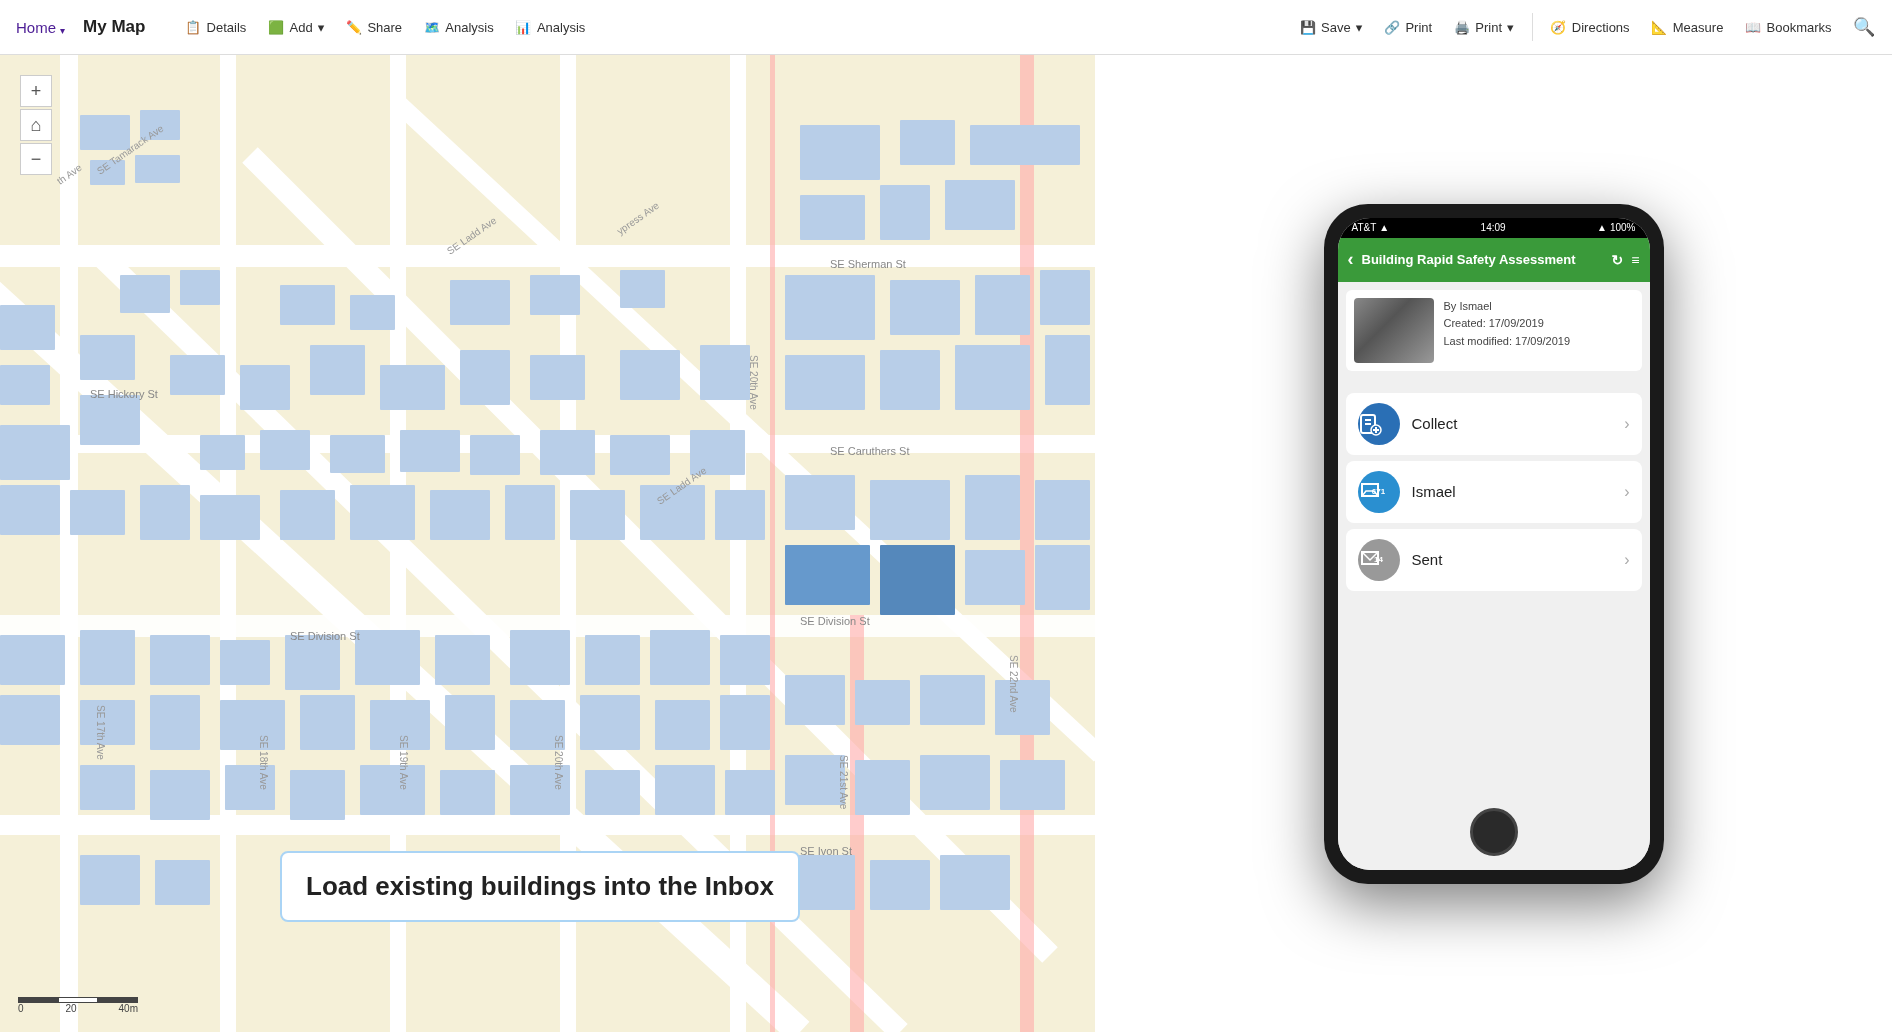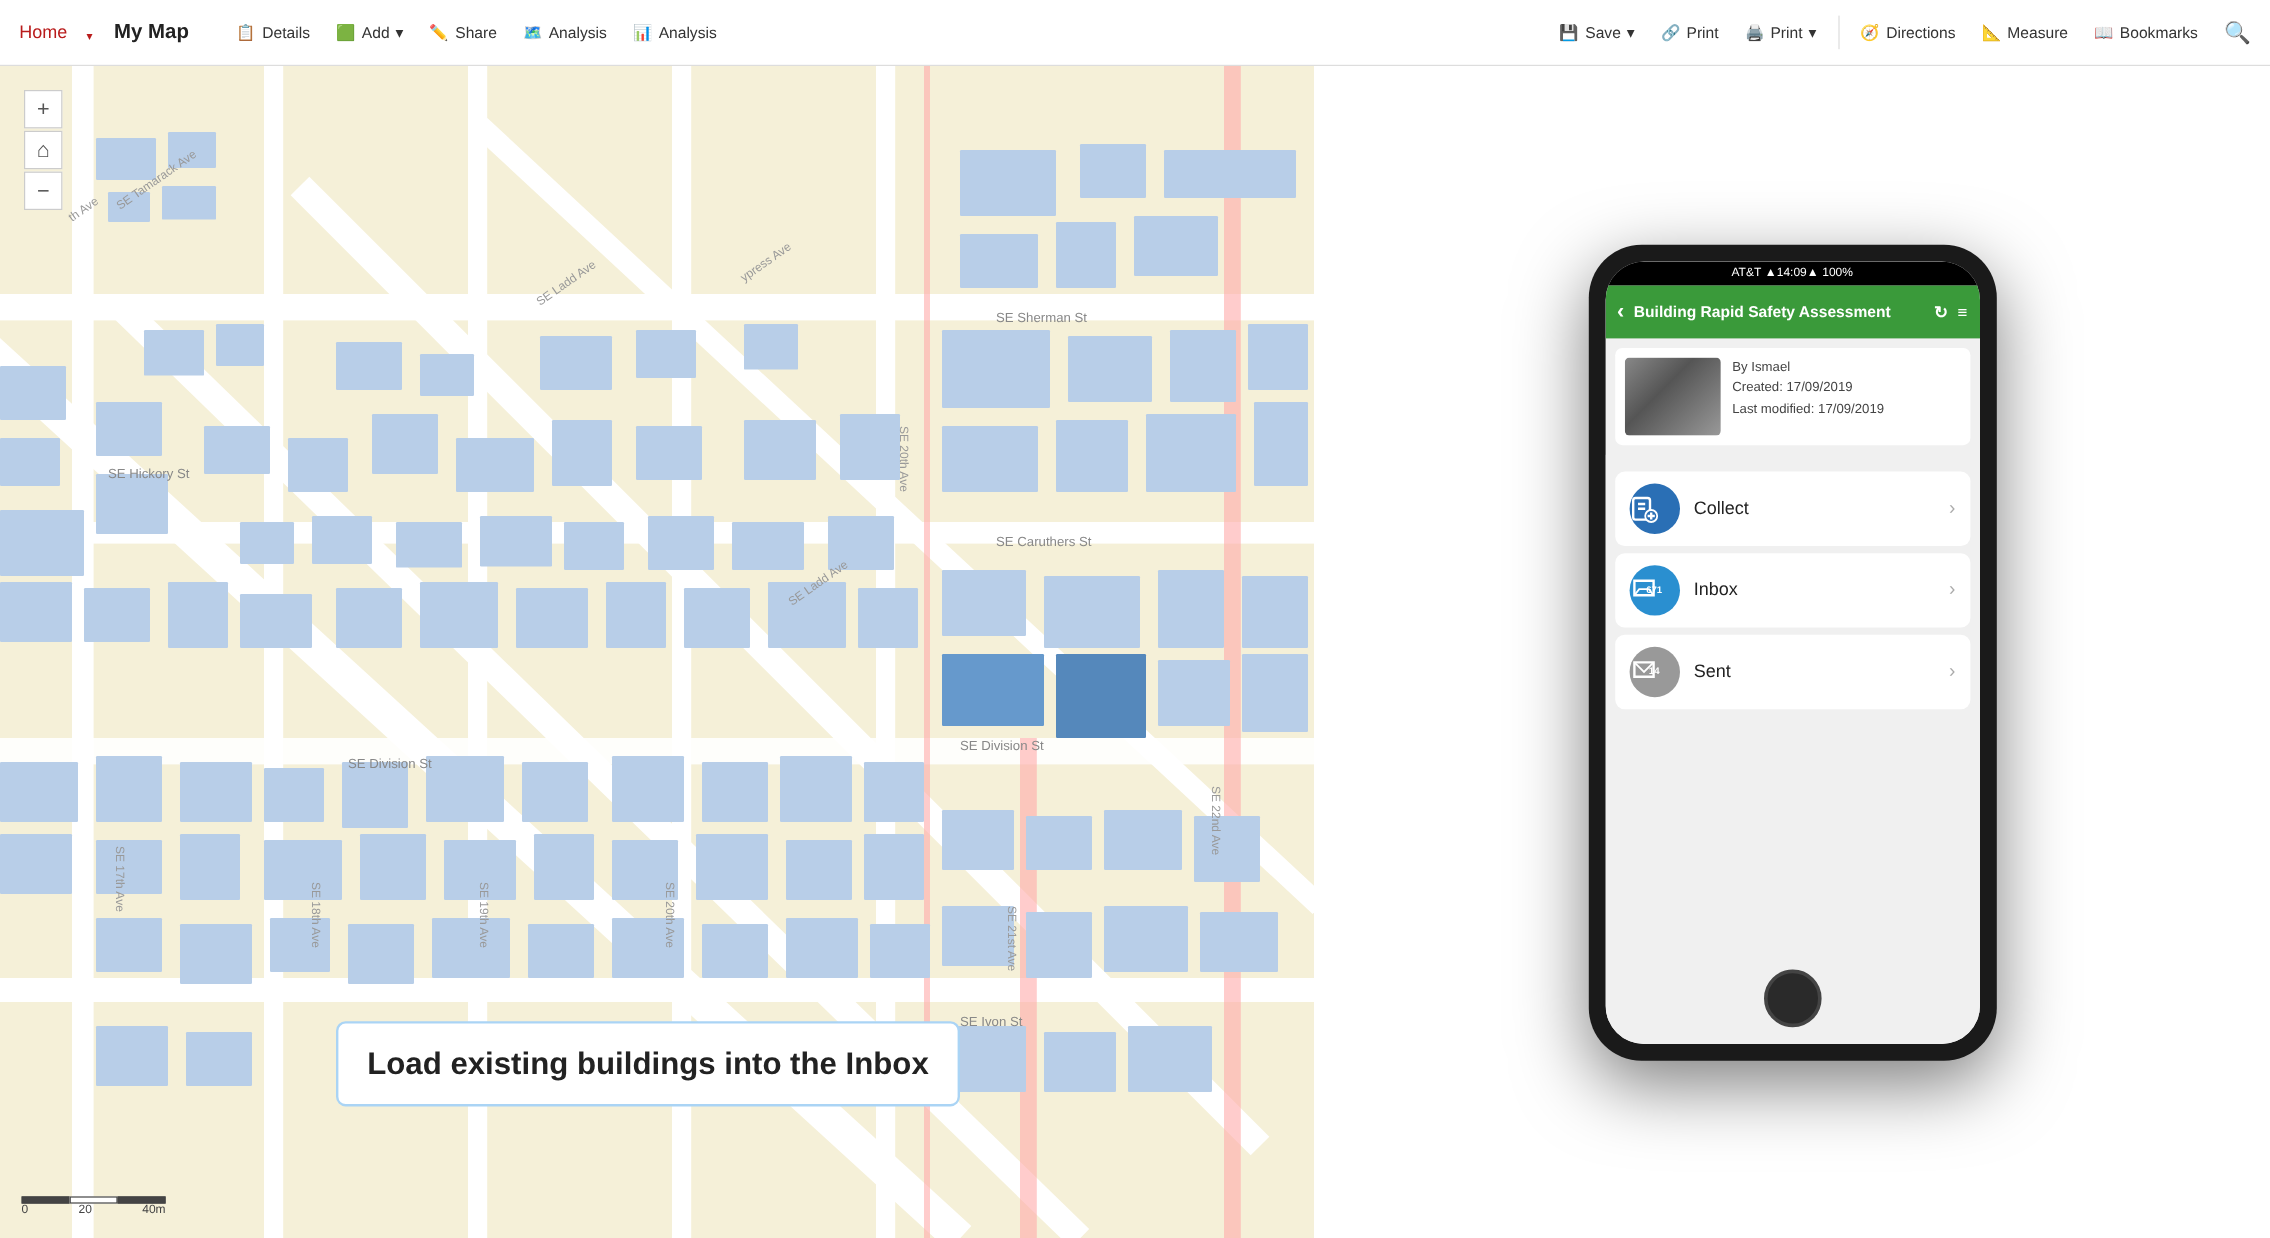--- a/index.html
+++ b/index.html
@@ -4,21 +4,21 @@
   <style>
     * { margin: 0; padding: 0; box-sizing: border-box; }
     body { width: 1892px; height: 1032px; overflow: hidden; font-family: Arial, sans-serif; background: #f5f5f0; position: relative; }
 
     
     #topbar {
       position: absolute; top: 0; left: 0; width: 100%; height: 55px;
       background: #fff; border-bottom: 1px solid #ddd;
       display: flex; align-items: center; padding: 0 16px; z-index: 100;
     }
-    .home-btn { display: flex; align-items: flex-end; gap: 16px; font-size: 15px; color: #b91c1c; cursor: pointer; margin-right: 18px; }
+    .home-btn { display: flex; align-items: flex-end; gap: 4px; font-size: 15px; color: #4c1d95; cursor: pointer; margin-right: 18px; }
     .home-btn .arrow { font-size: 10px; }
     .map-title { font-size: 17px; font-weight: 600; color: #222; margin-right: 30px; }
     .toolbar-group { display: flex; align-items: center; gap: 2px; }
     .toolbar-btn {
       display: flex; align-items: center; gap: 5px; padding: 6px 10px;
       font-size: 13px; color: #333; cursor: pointer; border-radius: 3px;
       white-space: nowrap;
     }
     .separator { width: 1px; height: 28px; background: #ddd; margin: 0 6px; }
     .center-tools { margin-left: auto; display: flex; align-items: center; gap: 2px; }
@@ -81,21 +81,21 @@
     .phone-screen {
       width: 100%; height: 100%;
       background: #f0f0f0;
       border-radius: 32px;
       overflow: hidden;
       display: flex; flex-direction: column;
     }
     
     .phone-status-bar {
       background: #000; color: #fff; font-size: 10px;
-      display: flex; justify-content: center; align-items: center;
+      display: flex; justify-content: space-between; align-items: center;
       padding: 0 14px; min-height: 20px;
     }
     .phone-status-left { display: flex; gap: 3px; align-items: center; }
     .phone-status-right { display: flex; gap: 3px; align-items: center; }
     
     .phone-app-header {
       background: #3a9a3a; color: #fff;
       display: flex; align-items: center; padding: 8px 10px;
       font-size: 14px; font-weight: 600; gap: 8px; min-height: 44px;
     }
@@ -475,21 +475,21 @@
         <div class="phone-menu-item">
           <div class="phone-menu-icon icon-inbox" style="position:relative;">
             <svg width="24" height="24" viewBox="0 0 24 24">
               <path d="M4 4h16v12H4z" fill="none" stroke="white" stroke-width="2"></path>
               <path d="M4 16l4-5h8l4 5" fill="none" stroke="white" stroke-width="1.5"></path>
             </svg>
             <div class="phone-badge">
               <span style="font-size:8px; color:#fff; font-weight:700;">671</span>
             </div>
           </div>
-          <span class="phone-menu-label">Inbox</span>
+          <span class="phone-menu-label">Ismael</span>
           <span class="phone-menu-chevron">›</span>
         </div>
 
         <div class="phone-menu-item">
           <div class="phone-menu-icon icon-sent" style="position:relative;">
             <svg width="24" height="24" viewBox="0 0 24 24">
               <path d="M4 4h16v12H4z" fill="none" stroke="white" stroke-width="2"></path>
               <path d="M4 4l8 8 8-8" fill="none" stroke="white" stroke-width="1.5"></path>
             </svg>
             <div class="phone-badge">

